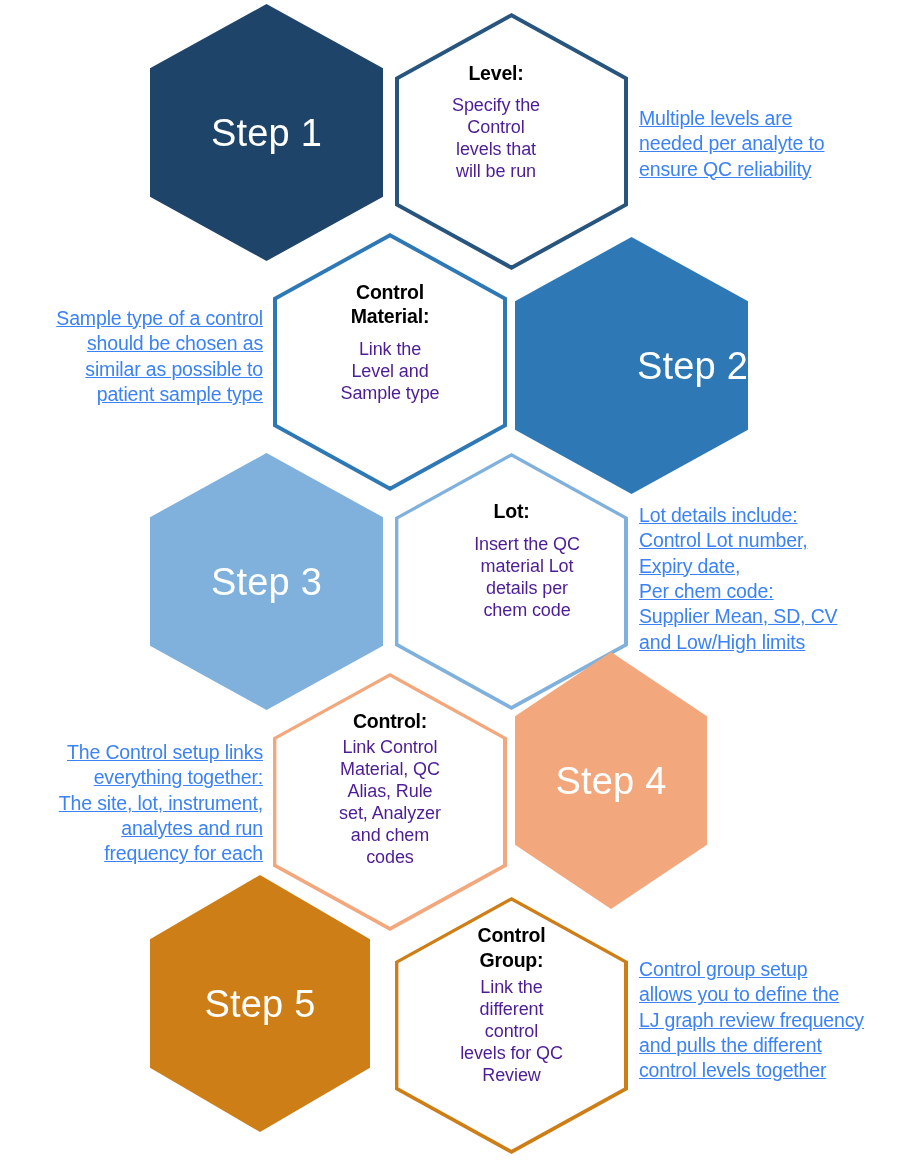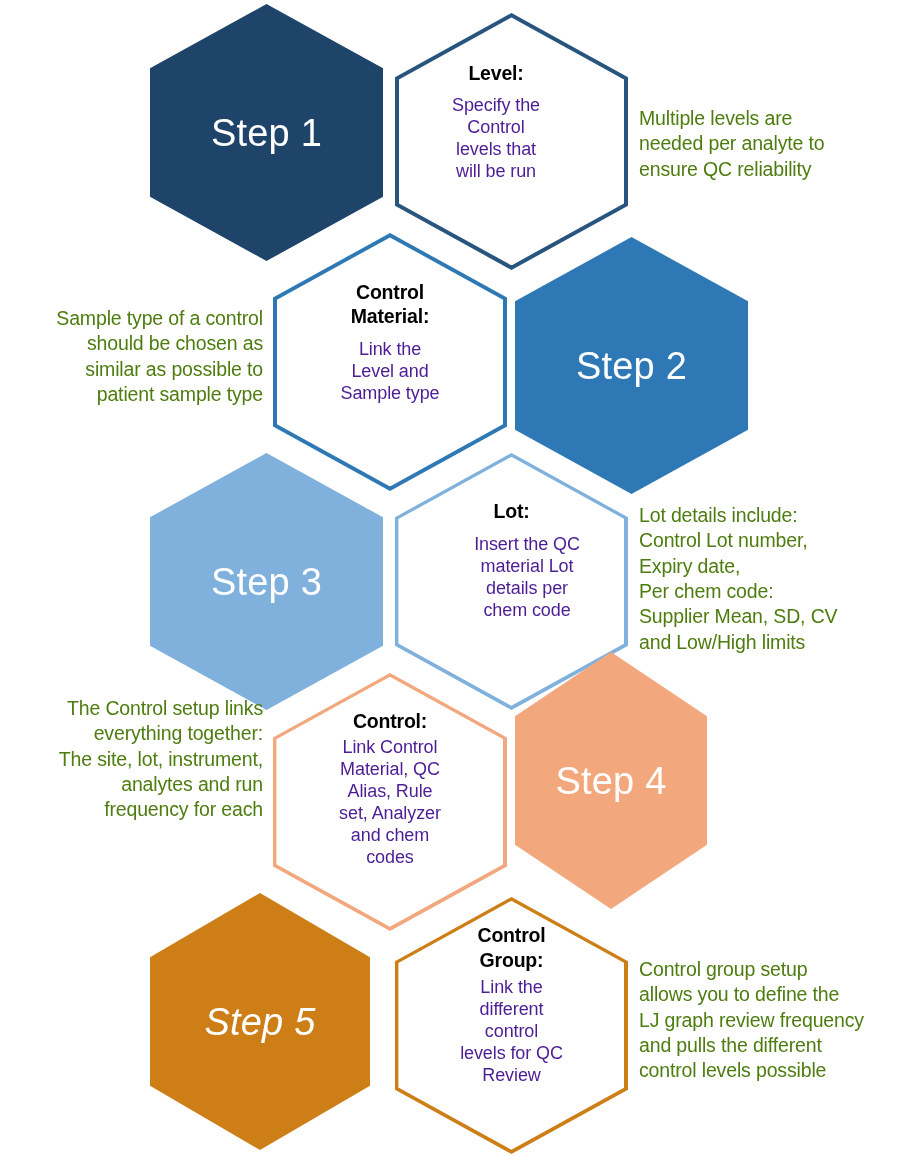--- a/index.html
+++ b/index.html
@@ -62,23 +62,24 @@
     font-size:18px;
     color:#4c1d95;
     letter-spacing:-.1px;
   }
 
   
   .note{
     position:absolute;
     font-size:19.5px;
     line-height:1.30;
-    color:#4d7c0f;
+    color:#3b82f6;
     letter-spacing:-.15px;
     white-space:pre-line;
+    text-decoration:underline;
   }
   .note.right{text-align:left;}
   .note.left{text-align:right;}
 </style>
 </head>
 <body>
 
 <div id="stage">
 
   <div class="hex hex-step" style="left:150px;top:4px;width:233px;height:257px;background:#1F4469;">
@@ -103,21 +104,21 @@
     <div class="inner" style="left:4px;top:4.4px;width:226px;height:249px;"></div>
   </div>
   <div class="hex-text" style="left:273px;top:280px;width:234px;">
     <div class="hex-title" style="white-space:pre-line;line-height:1.25;">Control
 Material:</div>
     <div class="hex-body" style="white-space:pre-line;margin-top:10px;">Link the
 Level and
 Sample type</div>
   </div>
 
-  <div class="hex hex-step" style="left:515px;top:237px;width:233px;height:257px;background:#2E79B5;">
+  <div class="hex hex-step" style="left:515px;top:237px;width:233px;height:257px;background:#2E79B5;justify-content:flex-end;">
     <span class="step-label">Step 2</span>
   </div>
 
   <div class="note left" style="left:0px;top:306px;width:263px;">Sample type of a control
 should be chosen as
 similar as possible to
 patient sample type</div>
 
   <div class="hex hex-step" style="left:150px;top:453px;width:233px;height:257px;background:#7FB1DC;">
     <span class="step-label">Step 3</span>
@@ -151,42 +152,42 @@
 Alias, Rule
 set, Analyzer
 and chem
 codes</div>
   </div>
 
   <div class="hex hex-step" style="left:515px;top:652px;width:192px;height:257px;background:#F3A77C;">
     <span class="step-label">Step 4</span>
   </div>
 
-  <div class="note left" style="left:0px;top:696px;width:263px;">The Control setup links
+  <div class="note left" style="left:0px;top:740px;width:263px;">The Control setup links
 everything together:
 The site, lot, instrument,
 analytes and run
 frequency for each</div>
 
-  <div class="hex hex-step" style="left:150px;top:893px;width:220px;height:257px;background:#CE7E16;font-style:italic;">
+  <div class="hex hex-step" style="left:150px;top:875px;width:220px;height:257px;background:#CE7E16;">
     <span class="step-label">Step 5</span>
   </div>
 
   <div class="hex-outline" style="left:395px;top:897px;width:233px;height:257px;background:#CE7E16;">
     <div class="inner" style="left:3.4px;top:3.8px;width:226px;height:249px;"></div>
   </div>
   <div class="hex-text" style="left:395px;top:923px;width:233px;">
     <div class="hex-title" style="white-space:pre-line;line-height:1.28;">Control
 Group:</div>
     <div class="hex-body" style="white-space:pre-line;margin-top:4px;">Link the
 different
 control
 levels for QC
 Review</div>
   </div>
 
   <div class="note right" style="left:639px;top:957px;width:279px;">Control group setup
 allows you to define the
 LJ graph review frequency
 and pulls the different
-control levels possible</div>
+control levels together</div>
 
 </div>
 
 </body></html>

